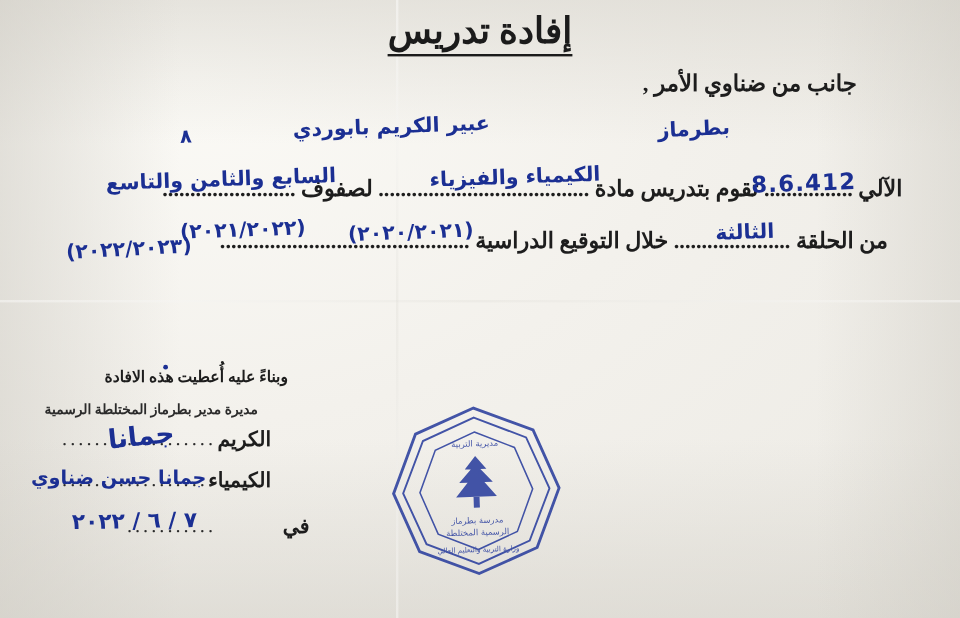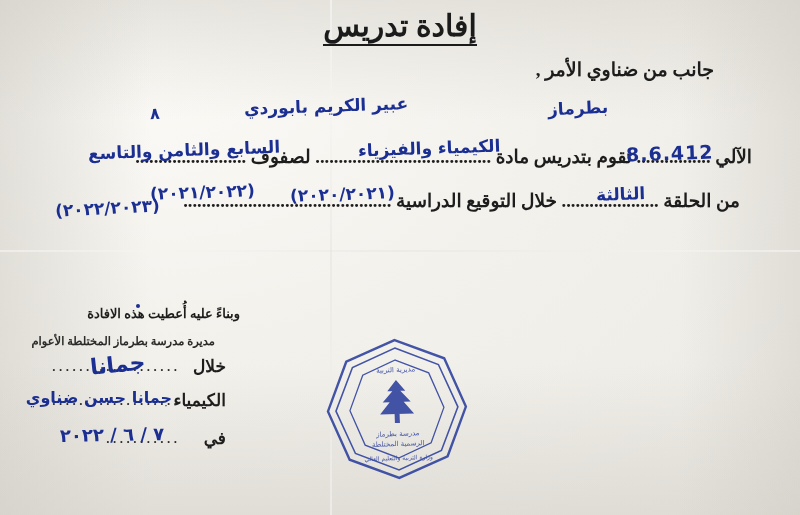--- a/index.html
+++ b/index.html
@@ -111,21 +111,21 @@
   }
 
   .field-label {
     position: absolute;
     font-size: 17px;
     font-weight: 700;
     color: #1d1d1d;
   }
   .lbl-name { top: 356px; right: 574px; }
   .lbl-sign { top: 390px; right: 574px; }
-  .lbl-date { top: 428px; right: 574px; }
+  .lbl-date { top: 428px; right: 542px; }
 
   .dots {
     position: absolute;
     font-size: 17px;
     color: #2a2a2a;
     letter-spacing: 2.5px;
   }
   .dots-name { top: 356px; right: 620px; width: 150px; text-align: right; }
   .dots-sign { top: 390px; right: 620px; width: 150px; text-align: right; }
   .dots-date { top: 428px; right: 620px; width: 150px; text-align: right; }
@@ -206,23 +206,23 @@
   <div class="hw hw-subject">الكيمياء والفيزياء</div>
   <div class="hw hw-grades">السابع والثامن والتاسع</div>
   <div class="hw hw-cycle">الثالثة</div>
   <div class="hw hw-years-1">(٢٠٢٠/٢٠٢١)</div>
   <div class="hw hw-years-2">(٢٠٢١/٢٠٢٢)</div>
   <div class="hw hw-years-3">(٢٠٢٢/٢٠٢٣)</div>
 
   <div class="closing">وبناءً عليه أُعطيت هذه الافادة</div>
 
   <div class="hw-dot"></div>
-  <div class="stamp-caption">مديرة مدرسة بطرماز المختلطة الأعوام</div>
-
-  <div class="field-label lbl-name">خلال</div>
+  <div class="stamp-caption">مديرة مدير بطرماز المختلطة الرسمية</div>
+
+  <div class="field-label lbl-name">الكريم</div>
   <div class="dots dots-name">...................</div>
   <div class="hw hw-sig-scribble">جمانا</div>
 
   <div class="field-label lbl-sign">الكيمياء</div>
   <div class="dots dots-sign">...................</div>
   <div class="hw hw-sig-name">جمانا حسن ضناوي</div>
 
   <div class="field-label lbl-date">في</div>
   <div class="dots dots-date">...........</div>
   <div class="hw hw-date">٧ / ٦ / ٢٠٢٢</div>

